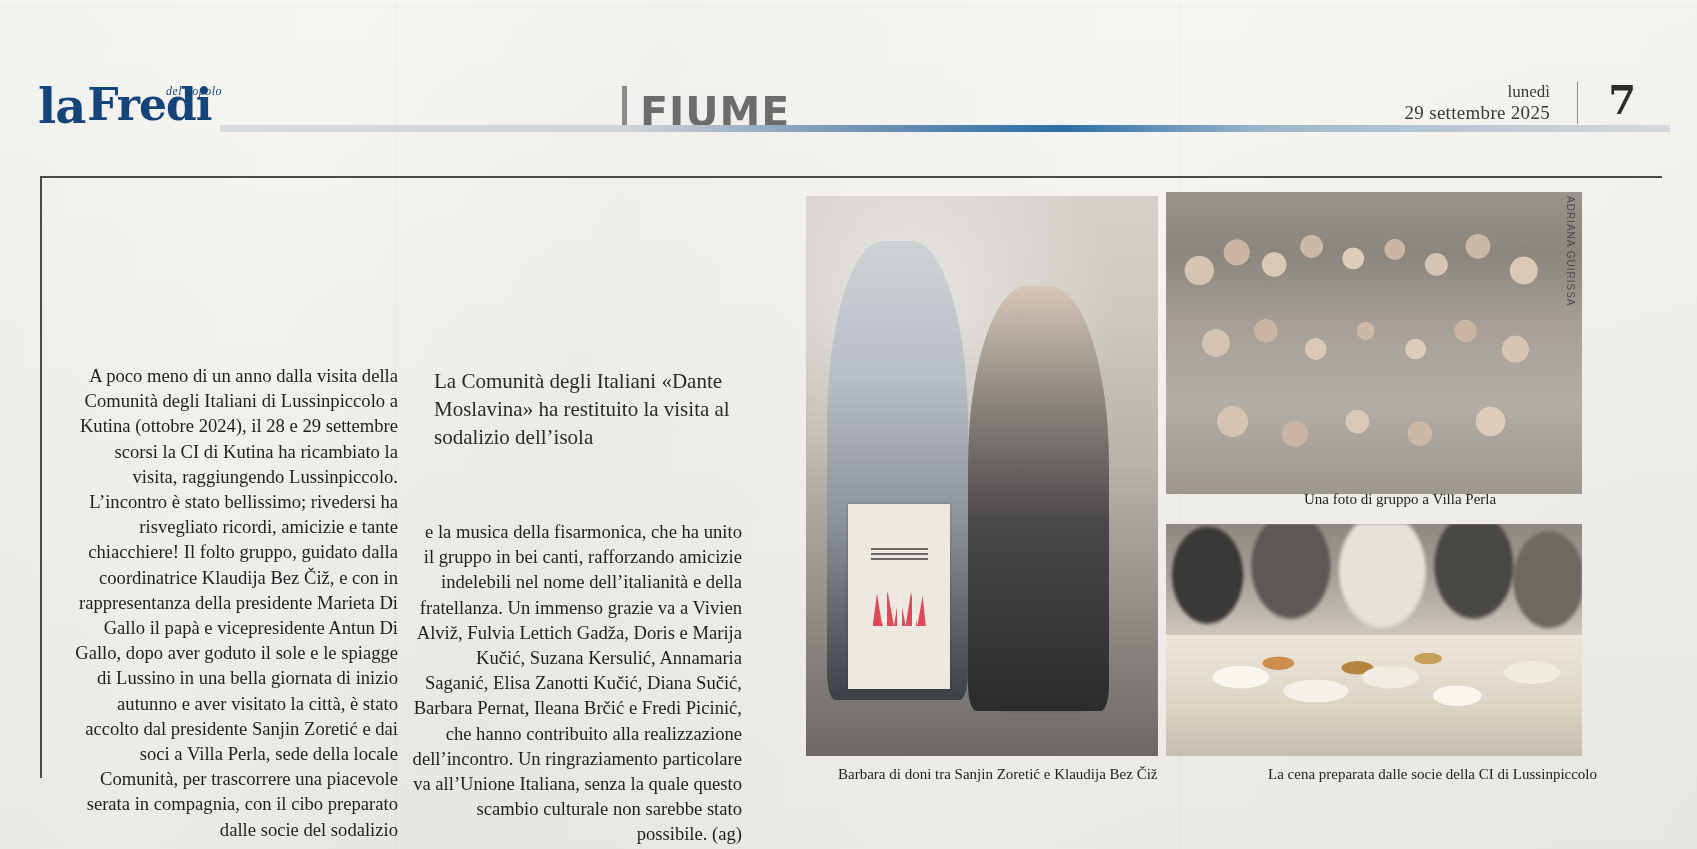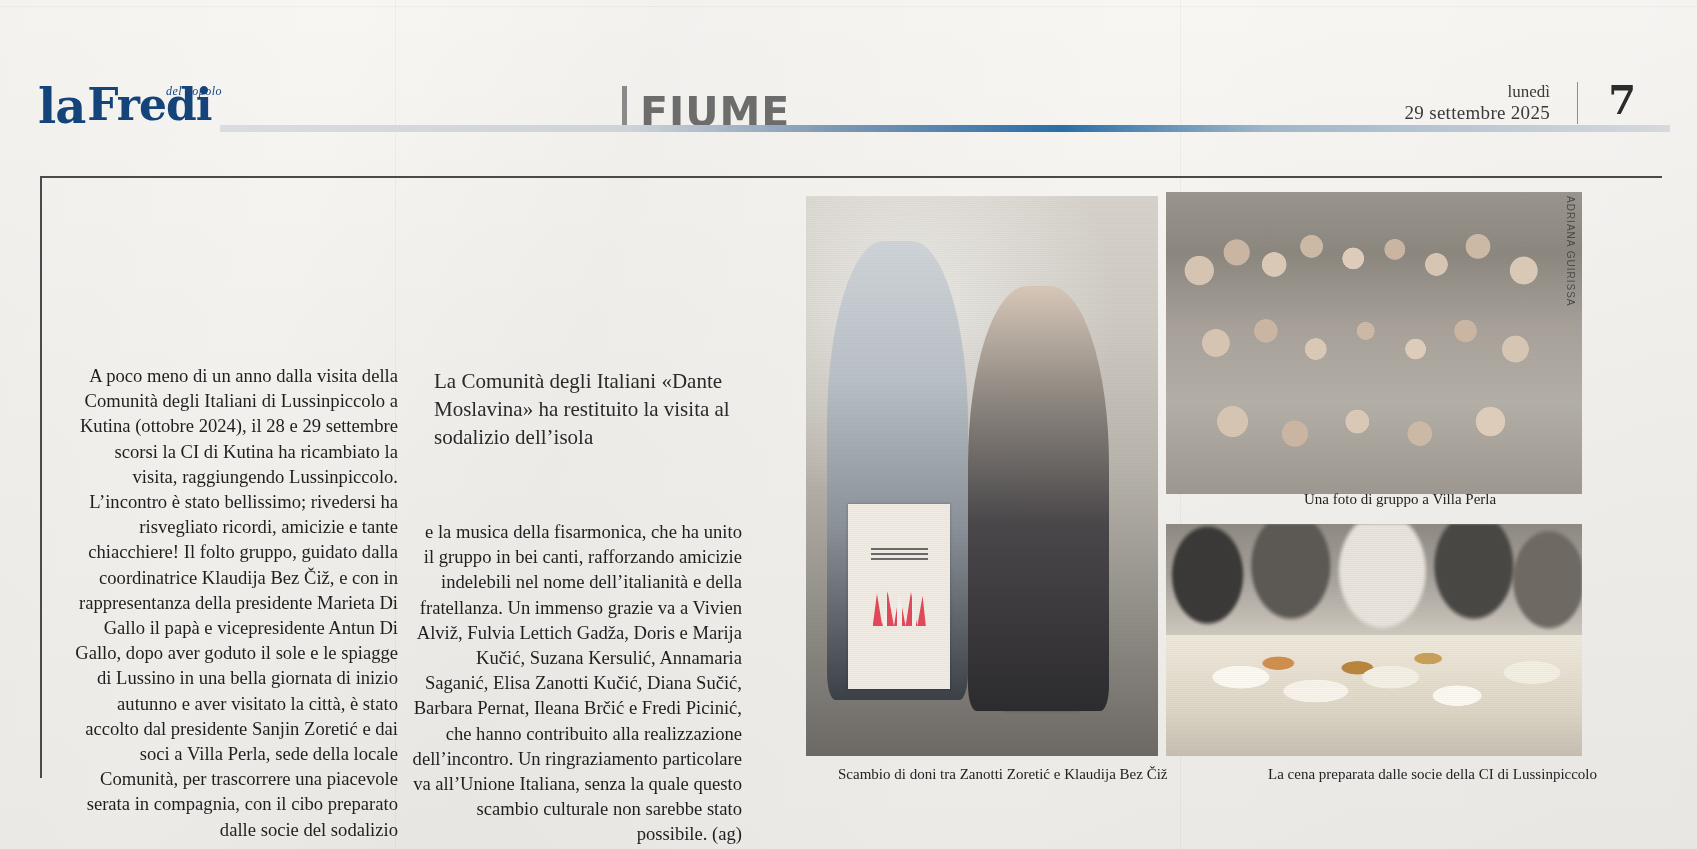--- a/index.html
+++ b/index.html
@@ -453,21 +453,21 @@
       <div class="bag-left">
         <div class="bag-txt"></div>
         <div class="bag-mark"></div>
       </div>
       <div class="bag-right">
         <div class="flag"></div>
       </div>
       <div class="photo-grain"></div>
     </div>
   </div>
-  <div class="caption" id="cap-main">Scambio di doni tra Zanotti Zoretić e Klaudija Bez Čiž</div>
+  <div class="caption" id="cap-main">Barbara di doni tra Sanjin Zoretić e Klaudija Bez Čiž</div>
 
   <div class="photo" id="photo-group">
     <div class="ph-inner ph-group">
       <div class="faces"></div>
       <div class="photo-grain"></div>
     </div>
   </div>
   <div class="credit">ADRIANA GUIRISSA</div>
   <div class="caption" id="cap-group">Una foto di gruppo a Villa Perla</div>
 

